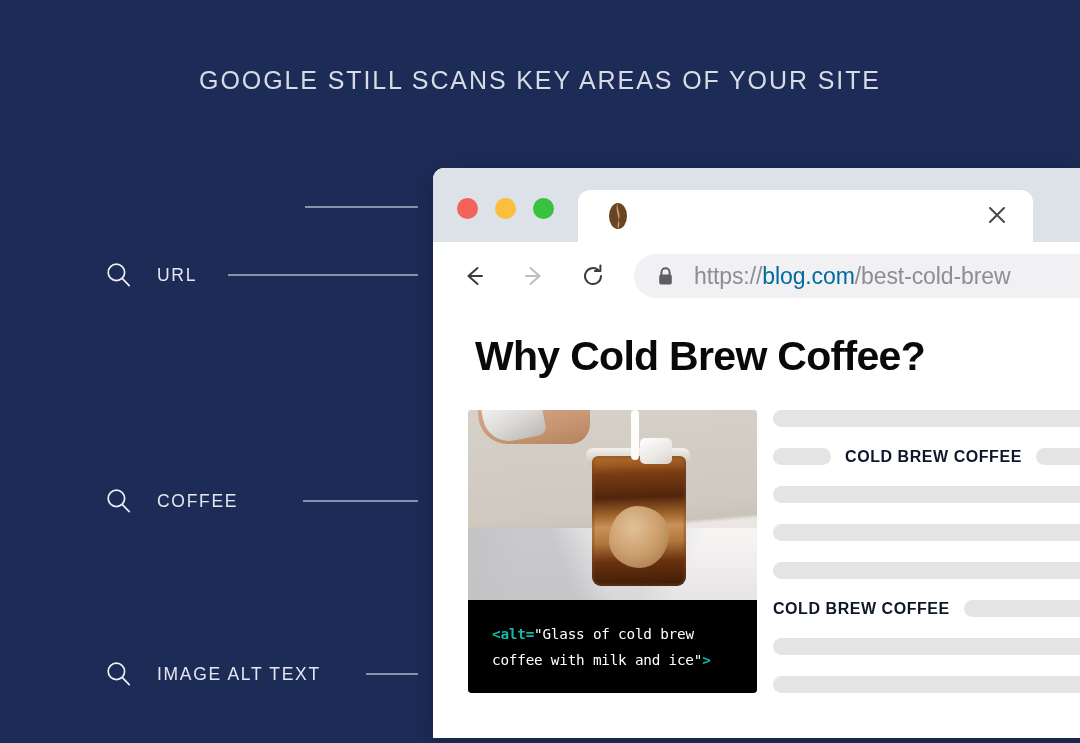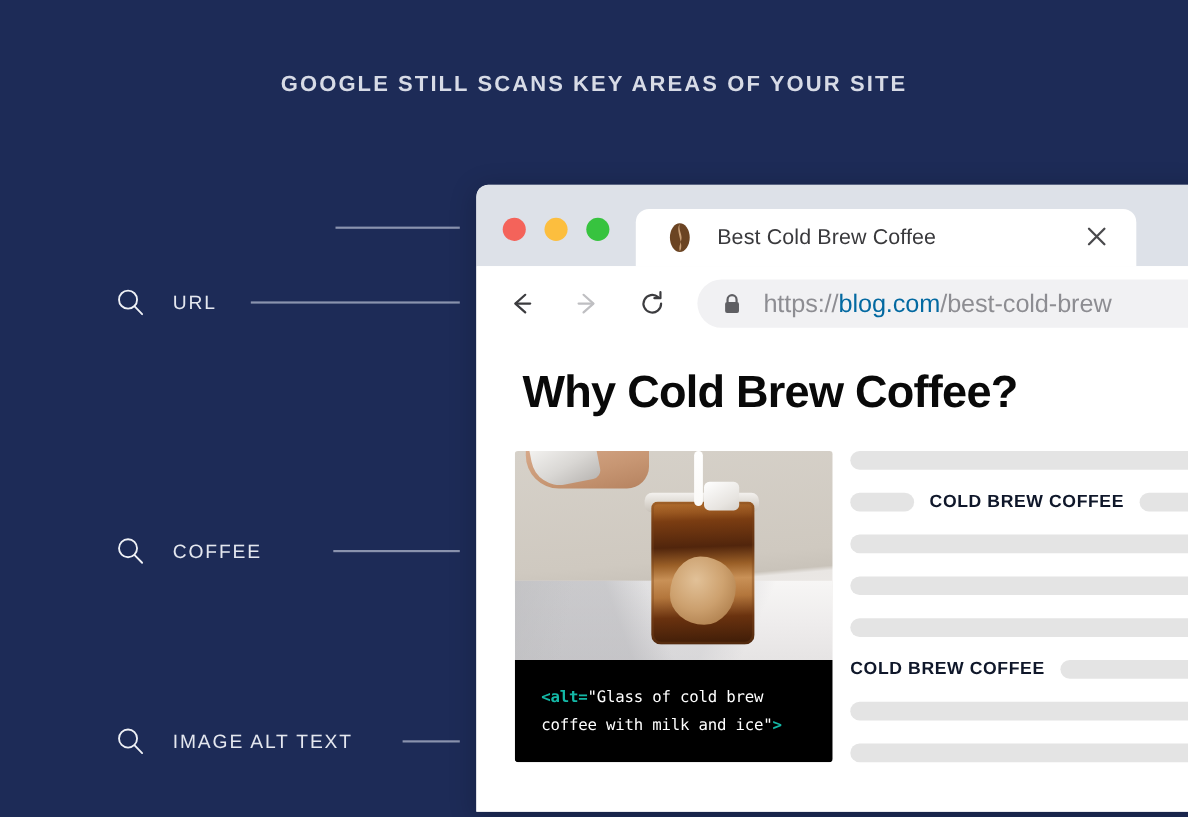--- a/index.html
+++ b/index.html
@@ -26,23 +26,23 @@
   }
 
   
   #headline {
     position: absolute;
     left: 0;
     top: 66px;
     width: 1080px;
     text-align: center;
     color: #d7dbe6;
-    font-size: 20px;
+    font-size: 25px;
     letter-spacing: 1.9px;
-    font-weight: 700;
+    font-weight: 400;
     white-space: nowrap;
   }
 
   
   #checklist {
     position: absolute;
     left: 0;
     top: 0;
     width: 433px;
     height: 743px;
@@ -395,21 +395,20 @@
         <div class="dot red"></div>
         <div class="dot yellow"></div>
         <div class="dot green"></div>
       </div>
 
       <div id="tab">
         <svg id="tab-favicon" viewBox="0 0 26 28">
           <ellipse cx="13" cy="14" rx="9" ry="13" fill="#6b4423"></ellipse>
           <path d="M13 1.6 C8.2 7, 17.8 21, 13 26.4 C11.6 22, 14.6 18, 14.6 14 C14.6 10, 11.6 6, 13 1.6 Z" fill="#c9a078"></path>
         </svg>
-        <div id="tab-title">Best Cold Brew Coffee</div>
         <svg id="tab-close" viewBox="0 0 24 24">
           <path d="M5 5 L19 19 M19 5 L5 19" stroke="#4a4a4d" stroke-width="2.1" stroke-linecap="round" fill="none"></path>
         </svg>
       </div>
     </div>
 
     <div id="toolbar">
       <svg class="nav-btn" id="nav-back" viewBox="0 0 26 26">
         <path d="M16.5 5 L7.5 13 L16.5 21" stroke="#3c3c3f" stroke-width="2" fill="none" stroke-linecap="round" stroke-linejoin="round"></path>
         <path d="M7.8 13 H21" stroke="#3c3c3f" stroke-width="2" stroke-linecap="round"></path>

